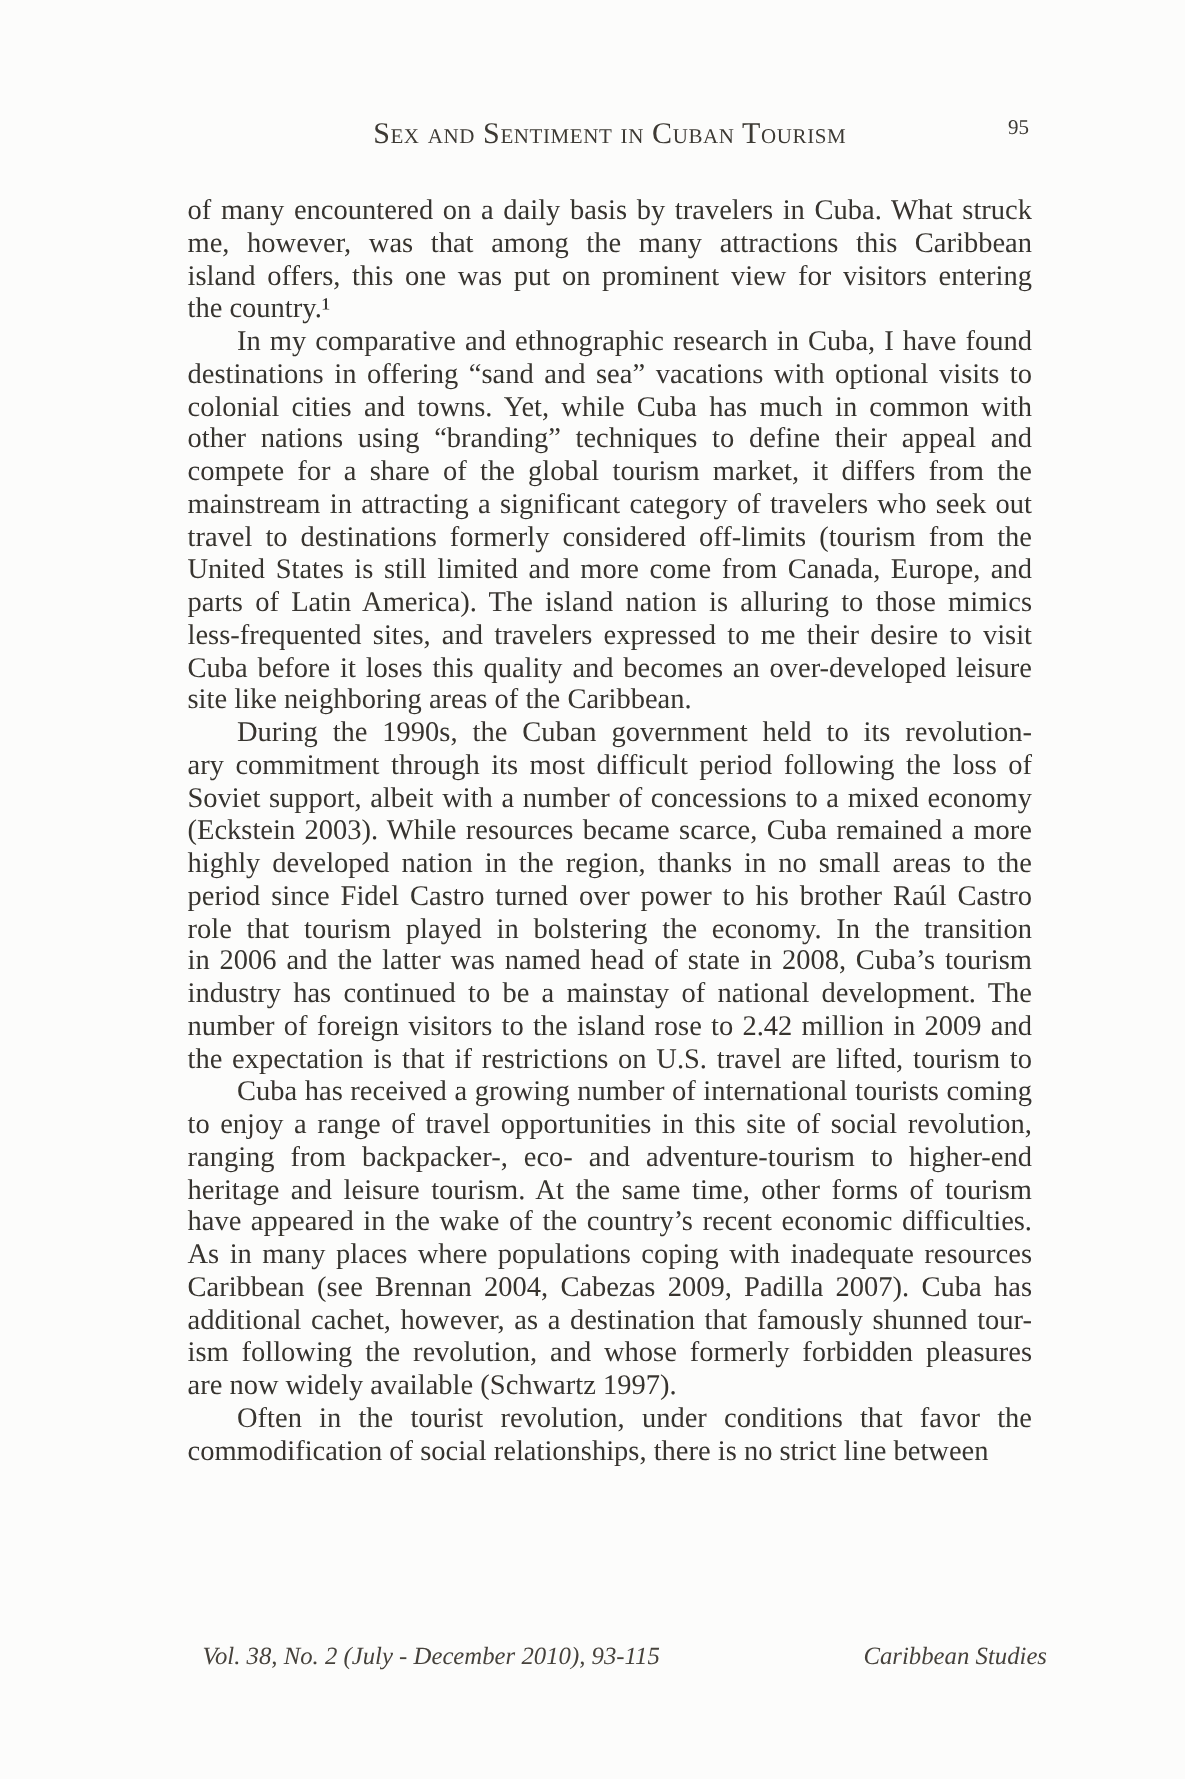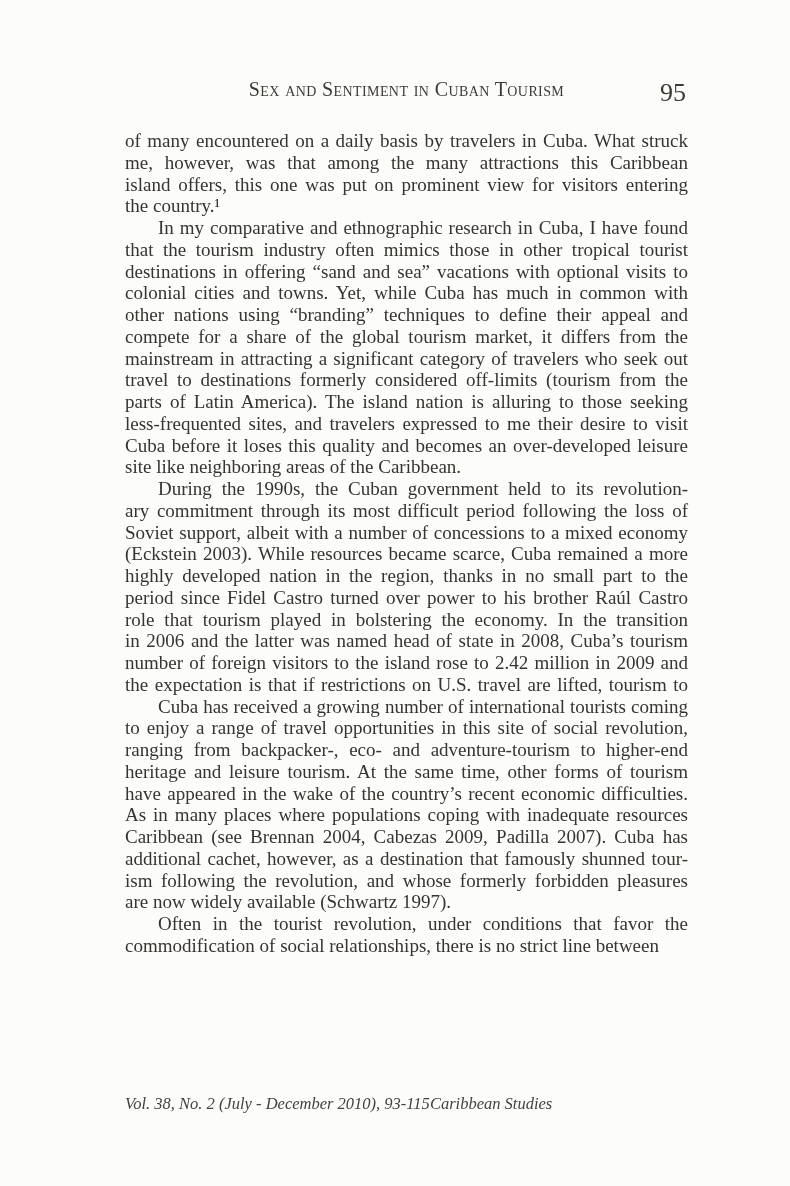--- a/index.html
+++ b/index.html
@@ -27,21 +27,21 @@
     text-align: center;
     font-variant: small-caps;
     font-size: 20px;
     letter-spacing: 0.4px;
     color: #3d3a34;
   }
   .page-number {
     position: absolute;
     right: 2px;
     top: 0;
-    font-size: 26px;
+    font-size: 14px;
     color: #3d3a34;
   }
   .body-text {
     position: absolute;
     top: 130px;
     left: 125px;
     width: 563px;
     font-size: 19px;
     line-height: 21.75px;
   }
@@ -49,23 +49,24 @@
   .line {
     text-align: justify;
     text-align-last: justify;
     white-space: normal;
   }
   .line.last { text-align-last: left; }
   .paragraph.indent .line.first { text-indent: 33px; }
   .page-footer {
     position: absolute;
     top: 1094px;
-    left: 125px;
+    left: 135px;
     width: 563px;
     display: flex;
+    justify-content: space-between;
     font-style: italic;
     font-size: 16.5px;
     color: #46423c;
   }
 </style>
 </head>
 <body>
 
 <div class="page">
 
@@ -76,41 +77,42 @@
 
   <div class="body-text">
       <div class="paragraph">
         <div class="line first">of many encountered on a daily basis by travelers in Cuba. What struck</div>
         <div class="line">me, however, was that among the many attractions this Caribbean</div>
         <div class="line">island offers, this one was put on prominent view for visitors entering</div>
         <div class="line last">the country.¹</div>
       </div>
       <div class="paragraph indent">
         <div class="line first">In my comparative and ethnographic research in Cuba, I have found</div>
-        <div class="line">that the tourism industry often mimics those in other tropical tourist</div>
         <div class="line">destinations in offering “sand and sea” vacations with optional visits to</div>
         <div class="line">colonial cities and towns. Yet, while Cuba has much in common with</div>
         <div class="line">other nations using “branding” techniques to define their appeal and</div>
         <div class="line">compete for a share of the global tourism market, it differs from the</div>
         <div class="line">mainstream in attracting a significant category of travelers who seek out</div>
         <div class="line">travel to destinations formerly considered off-limits (tourism from the</div>
-        <div class="line">parts of Latin America). The island nation is alluring to those seeking</div>
+        <div class="line">United States is still limited and more come from Canada, Europe, and</div>
+        <div class="line">parts of Latin America). The island nation is alluring to those mimics</div>
         <div class="line">less-frequented sites, and travelers expressed to me their desire to visit</div>
         <div class="line">Cuba before it loses this quality and becomes an over-developed leisure</div>
         <div class="line last">site like neighboring areas of the Caribbean.</div>
       </div>
       <div class="paragraph indent">
         <div class="line first">During the 1990s, the Cuban government held to its revolution-</div>
         <div class="line">ary commitment through its most difficult period following the loss of</div>
         <div class="line">Soviet support, albeit with a number of concessions to a mixed economy</div>
         <div class="line">(Eckstein 2003). While resources became scarce, Cuba remained a more</div>
-        <div class="line">highly developed nation in the region, thanks in no small part to the</div>
+        <div class="line">highly developed nation in the region, thanks in no small areas to the</div>
         <div class="line">period since Fidel Castro turned over power to his brother Raúl Castro</div>
         <div class="line">role that tourism played in bolstering the economy. In the transition</div>
         <div class="line">in 2006 and the latter was named head of state in 2008, Cuba’s tourism</div>
+        <div class="line">industry has continued to be a mainstay of national development. The</div>
         <div class="line">number of foreign visitors to the island rose to 2.42 million in 2009 and</div>
         <div class="line">the expectation is that if restrictions on U.S. travel are lifted, tourism to</div>
       </div>
       <div class="paragraph indent">
         <div class="line first">Cuba has received a growing number of international tourists coming</div>
         <div class="line">to enjoy a range of travel opportunities in this site of social revolution,</div>
         <div class="line">ranging from backpacker-, eco- and adventure-tourism to higher-end</div>
         <div class="line">heritage and leisure tourism. At the same time, other forms of tourism</div>
         <div class="line">have appeared in the wake of the country’s recent economic difficulties.</div>
         <div class="line">As in many places where populations coping with inadequate resources</div>

